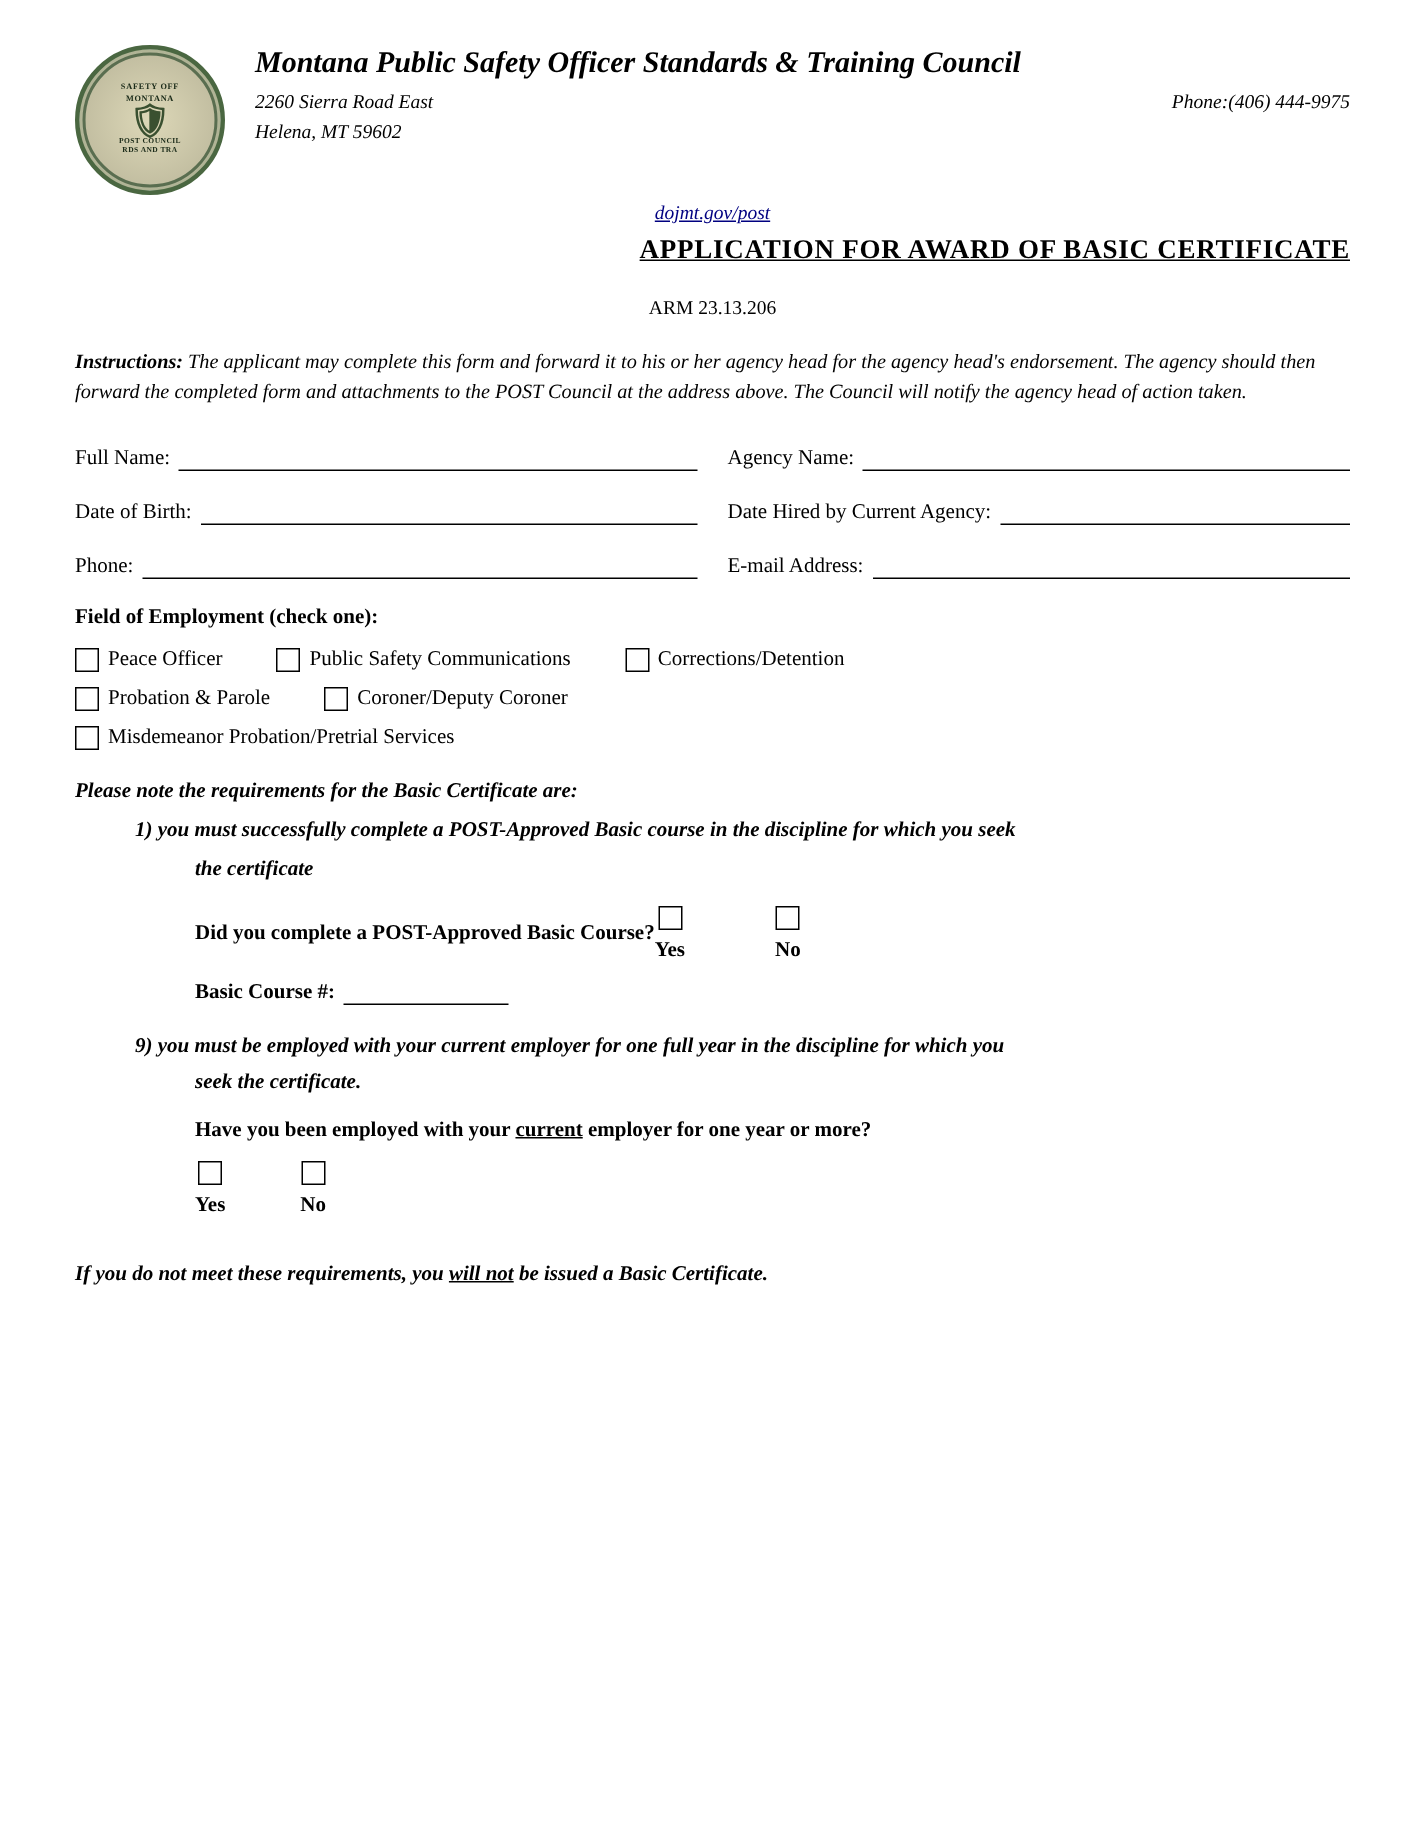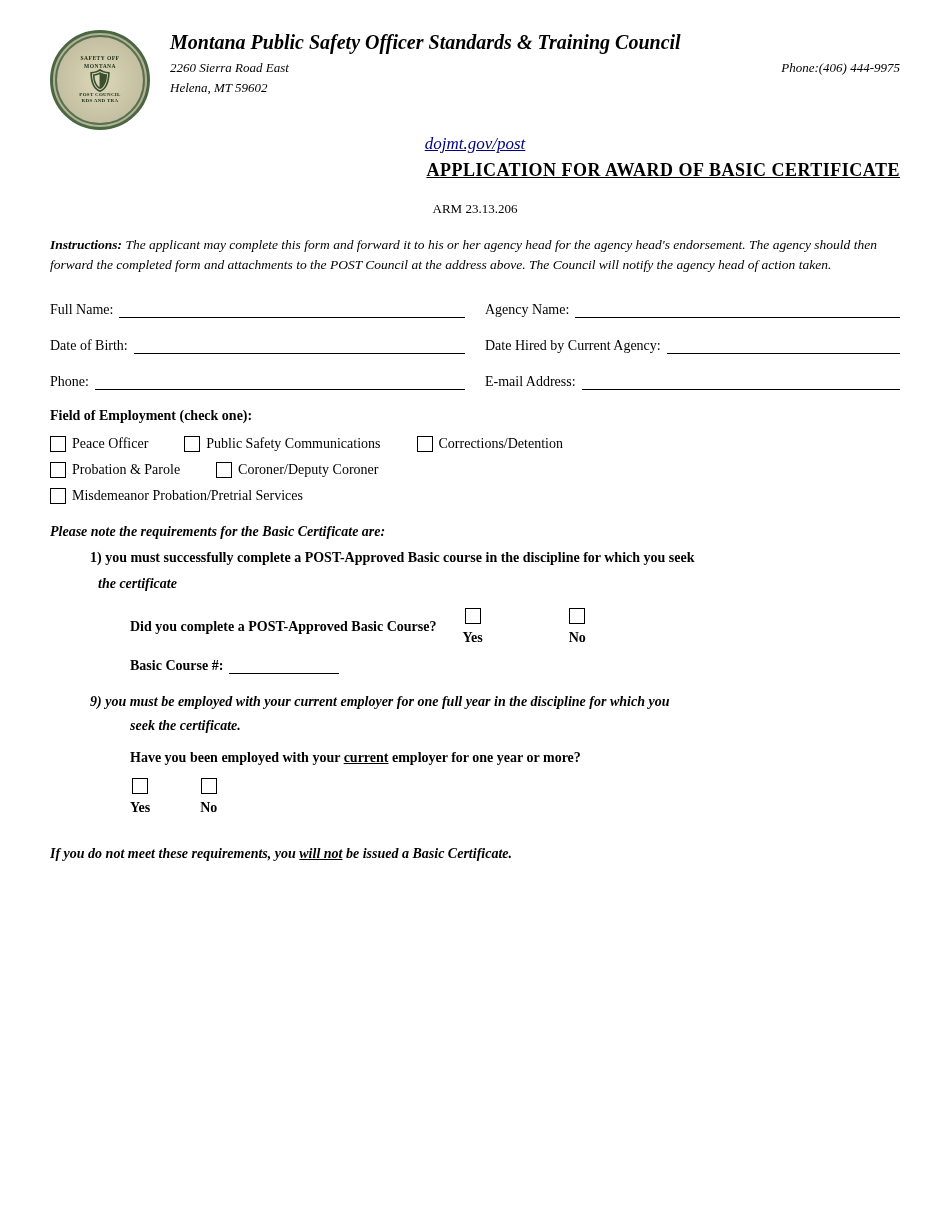--- a/index.html
+++ b/index.html
@@ -95,21 +95,21 @@
       flex: 1;
     }
     .header-right {
       flex: 1;
       text-align: right;
     }
 
     .website-line {
       text-align: center;
       font-style: italic;
-      font-size: 17px;
+      font-size: 13px;
       color: #000080;
       margin-bottom: 6px;
       text-decoration: underline;
     }
 
     .doc-title {
       text-align: right;
       font-size: 18px;
       font-weight: bold;
       text-decoration: underline;
@@ -194,44 +194,45 @@
     }
 
     .note-text {
       font-style: italic;
       font-weight: bold;
       font-size: 14px;
       margin-bottom: 10px;
     }
 
     .requirement-text {
+      font-style: italic;
       font-weight: bold;
       font-size: 14px;
       margin-bottom: 10px;
       margin-left: 40px;
     }
 
     .the-certificate {
       font-style: italic;
       font-weight: bold;
       font-size: 14px;
-      margin-left: 48px;
+      margin-left: 80px;
       margin-bottom: 16px;
     }
 
     .question-block {
       margin-left: 80px;
       margin-bottom: 14px;
     }
     .question-line {
       font-size: 14px;
       font-weight: bold;
       display: flex;
       align-items: center;
-      gap: 26px;
+      gap: 0;
       margin-bottom: 10px;
     }
     .yes-no-inline {
       display: flex;
       align-items: center;
       gap: 6px;
       flex-direction: column;
     }
     .yes-no-label {
       font-size: 14px;

